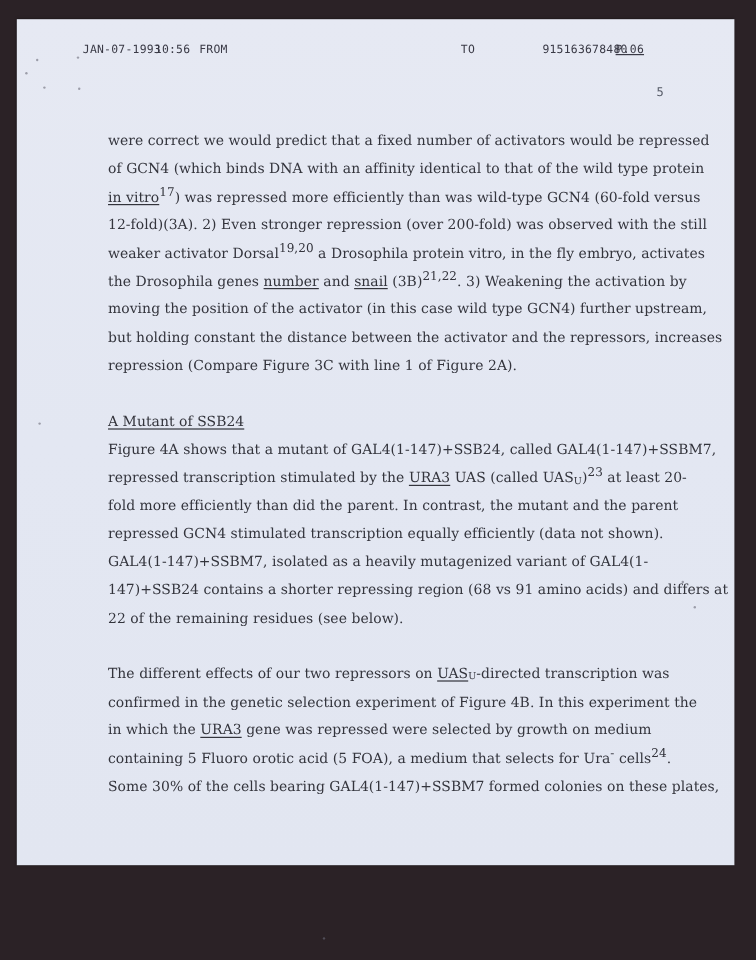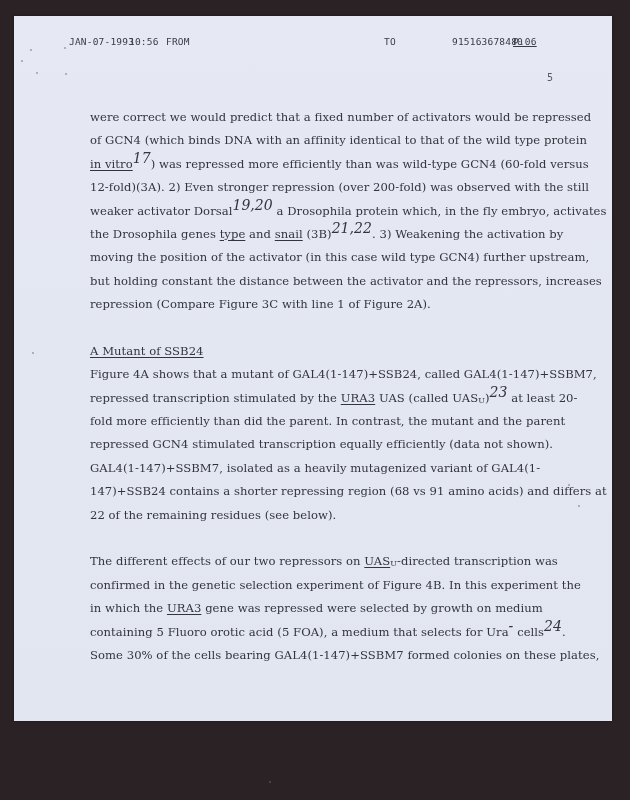--- a/index.html
+++ b/index.html
@@ -32,21 +32,21 @@
     }
     .speck { position: absolute; width: 2px; height: 2px; background: #6a6a78; border-radius: 1px; opacity: .6; }
     .body-text {
       position: absolute; left: 76px; top: 90px; width: 520px;
       font-size: 11.6px; line-height: 23.4px; color: #33343c;
       letter-spacing: 0.05px;
     }
     .line { white-space: nowrap; height: 23.4px; }
     .gap { height: 23.4px; }
     .u { text-decoration: underline; text-underline-offset: 2px; }
-    sup { font-size: 14px; vertical-align: 5px; line-height: 0; font-style: italic; }
+    sup { font-size: 10px; vertical-align: 5px; line-height: 0; }
     sub { font-size: 8px; vertical-align: -1px; line-height: 0; }
   </style>
 </head>
 <body>
 
 <div class="paper">
   <div class="fax-header">
     <span class="fh-date">JAN-07-1993</span>
     <span class="fh-time">10:56</span>
     <span class="fh-from">FROM</span>
@@ -66,22 +66,22 @@
   <div class="speck" style="left:554px;top:468px"></div>
   <div class="speck" style="left:564px;top:489px"></div>
   <div class="speck" style="left:255px;top:765px"></div>
 
   <div class="body-text" id="body-text">
       <div>
         <div class="line"><span>were correct we would predict that a fixed number of activators would be repressed</span></div>
         <div class="line"><span>of GCN4 (which binds DNA with an affinity identical to that of the wild type protein</span></div>
         <div class="line"><span class="u">in vitro</span><sup>17</sup><span>) was repressed more efficiently than was wild-type GCN4 (60-fold versus</span></div>
         <div class="line"><span>12-fold)(3A).  2) Even stronger repression (over 200-fold) was observed with the still</span></div>
-        <div class="line"><span>weaker activator Dorsal</span><sup>19,20</sup><span> a Drosophila protein which, in the fly embryo, activates</span></div>
-        <div class="line"><span>the Drosophila genes </span><span class="u">type</span><span> and </span><span class="u">snail</span><span> (3B)</span><sup>21,22</sup><span>. 3) Weakening the activation by</span></div>
+        <div class="line"><span>weaker activator Dorsal</span><sup>19,20</sup><span> a Drosophila protein vitro, in the fly embryo, activates</span></div>
+        <div class="line"><span>the Drosophila genes </span><span class="u">number</span><span> and </span><span class="u">snail</span><span> (3B)</span><sup>21,22</sup><span>. 3) Weakening the activation by</span></div>
         <div class="line"><span>moving the position of the activator (in this case wild type GCN4) further upstream,</span></div>
         <div class="line"><span>but holding constant the distance between the activator and the repressors, increases</span></div>
         <div class="line"><span>repression (Compare Figure 3C with line 1 of Figure 2A).</span></div>
       </div>
       <div class="gap"></div>
       <div>
         <div class="line"><span class="u">A Mutant of SSB24</span></div>
         <div class="line"><span>Figure 4A shows that a mutant of GAL4(1-147)+SSB24, called GAL4(1-147)+SSBM7,</span></div>
         <div class="line"><span>repressed transcription stimulated by the </span><span class="u">URA3</span><span> UAS (called UAS</span><sub>U</sub><span>)</span><sup>23</sup><span> at least 20-</span></div>
         <div class="line"><span>fold more efficiently than did the parent.  In contrast, the mutant and the parent</span></div>

